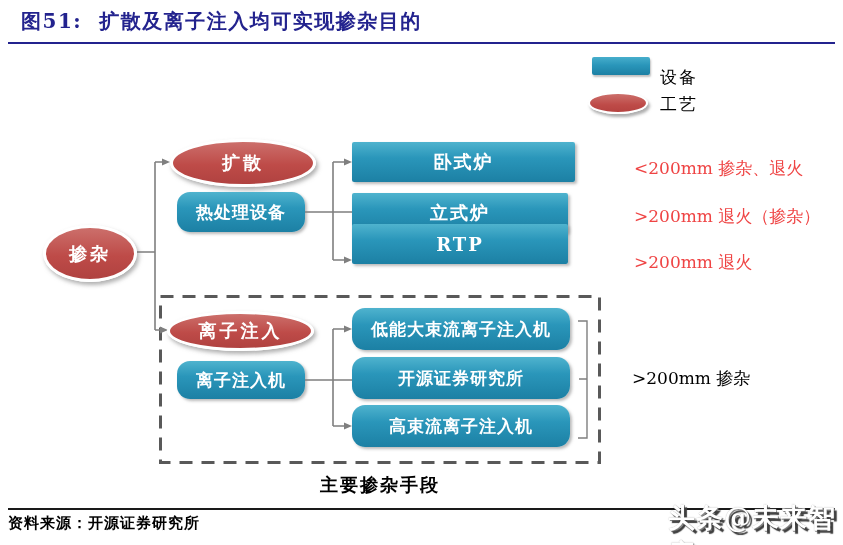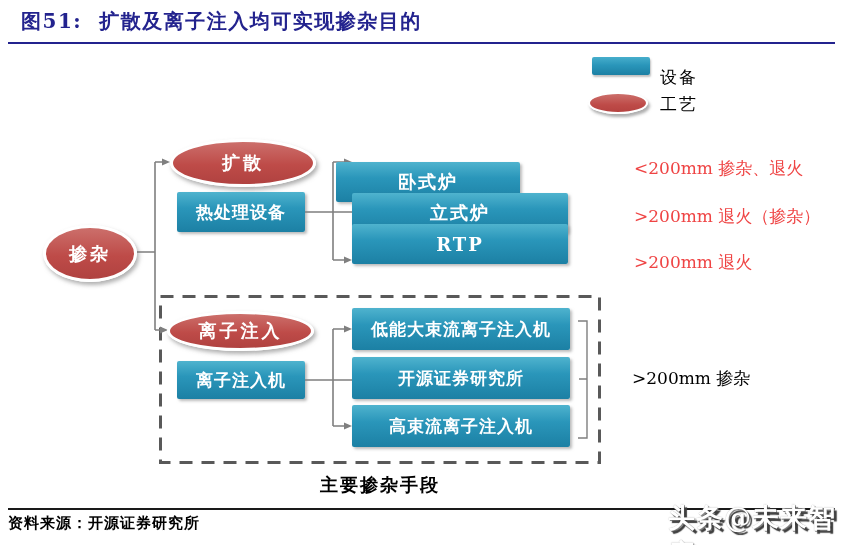--- a/index.html
+++ b/index.html
@@ -32,21 +32,21 @@
     background:linear-gradient(180deg,#CC6F6B 0%,#BE4B48 55%,#B04240 100%);
     border:3px solid #fff; box-shadow:2px 3px 4px rgba(110,110,110,.55);
     color:#fff; font-weight:bold; font-size:18px; letter-spacing:3px; z-index:3;
   }
   .box {
     position:absolute; display:flex; align-items:center; justify-content:center;
     background:linear-gradient(180deg,#4FB3CE 0%,#2A96BA 40%,#1C80A4 100%);
     border-radius:2px; box-shadow:2px 2px 3px rgba(130,130,130,.55);
     color:#fff; font-weight:bold; font-size:18px; letter-spacing:2px; z-index:3;
   }
-  .box.small-text { font-size:17px; letter-spacing:1px; }
+  .box.small-text { font-size:17px; letter-spacing:1px;border-radius:13px; }
 
   .connectors { position:absolute; left:0; top:0; z-index:1; }
 
   .annotation { position:absolute; left:634px; font-size:17px; color:#ef4444; white-space:nowrap; height:22px; line-height:22px; z-index:2; }
   .annotation-ion { position:absolute; left:632px; top:367px; font-size:17px; color:#000; white-space:nowrap; height:22px; line-height:22px; z-index:2; }
 
   .group-label {
     position:absolute; left:160px; top:473px; width:440px; text-align:center;
     font-size:18px; font-weight:bold; color:#000; letter-spacing:2px;
   }
@@ -83,21 +83,21 @@
     <polygon points="352,260 344,256.5 344,263.5" fill="#7F7F7F"></polygon>
     <polygon points="352,329 344,325.5 344,332.5" fill="#7F7F7F"></polygon>
     <polygon points="352,426 344,422.5 344,429.5" fill="#7F7F7F"></polygon>
     <path d="M578,321 H587 V438 H578 M587,379 H579" fill="none" stroke="#7F7F7F" stroke-width="1.4"></path>
   </svg>
 
   <div class="ellipse" style="left:43px; top:225px; width:94px; height:57px;">掺杂</div>
 
   <div class="ellipse" style="left:170px; top:139px; width:146px; height:48px;">扩散</div>
   <div class="box small-text" style="left:177px; top:192px; width:128px; height:40px;">热处理设备</div>
-  <div class="box" style="left:336px; top:142px; width:184px; height:40px;margin-top:20px;">卧式炉</div>
+  <div class="box" style="left:352px; top:142px; width:223px; height:40px;">卧式炉</div>
   <div class="box" style="left:352px; top:193px; width:216px; height:40px;">立式炉</div>
   <div class="box" style="left:352px; top:224px; width:216px; height:40px;">RTP</div>
   <div class="annotation" style="top:157px;">&lt;200mm 掺杂、退火</div>
   <div class="annotation" style="top:205px;">&gt;200mm 退火（掺杂）</div>
   <div class="annotation" style="top:251px;">&gt;200mm 退火</div>
 
   <div class="ellipse" style="left:167px; top:311px; width:147px; height:40px;">离子注入</div>
   <div class="box small-text" style="left:177px; top:361px; width:128px; height:38px;">离子注入机</div>
   <div class="box small-text" style="left:352px; top:308px; width:218px; height:42px;">低能大束流离子注入机</div>
   <div class="box small-text" style="left:352px; top:357px; width:218px; height:42px;">开源证券研究所</div>

